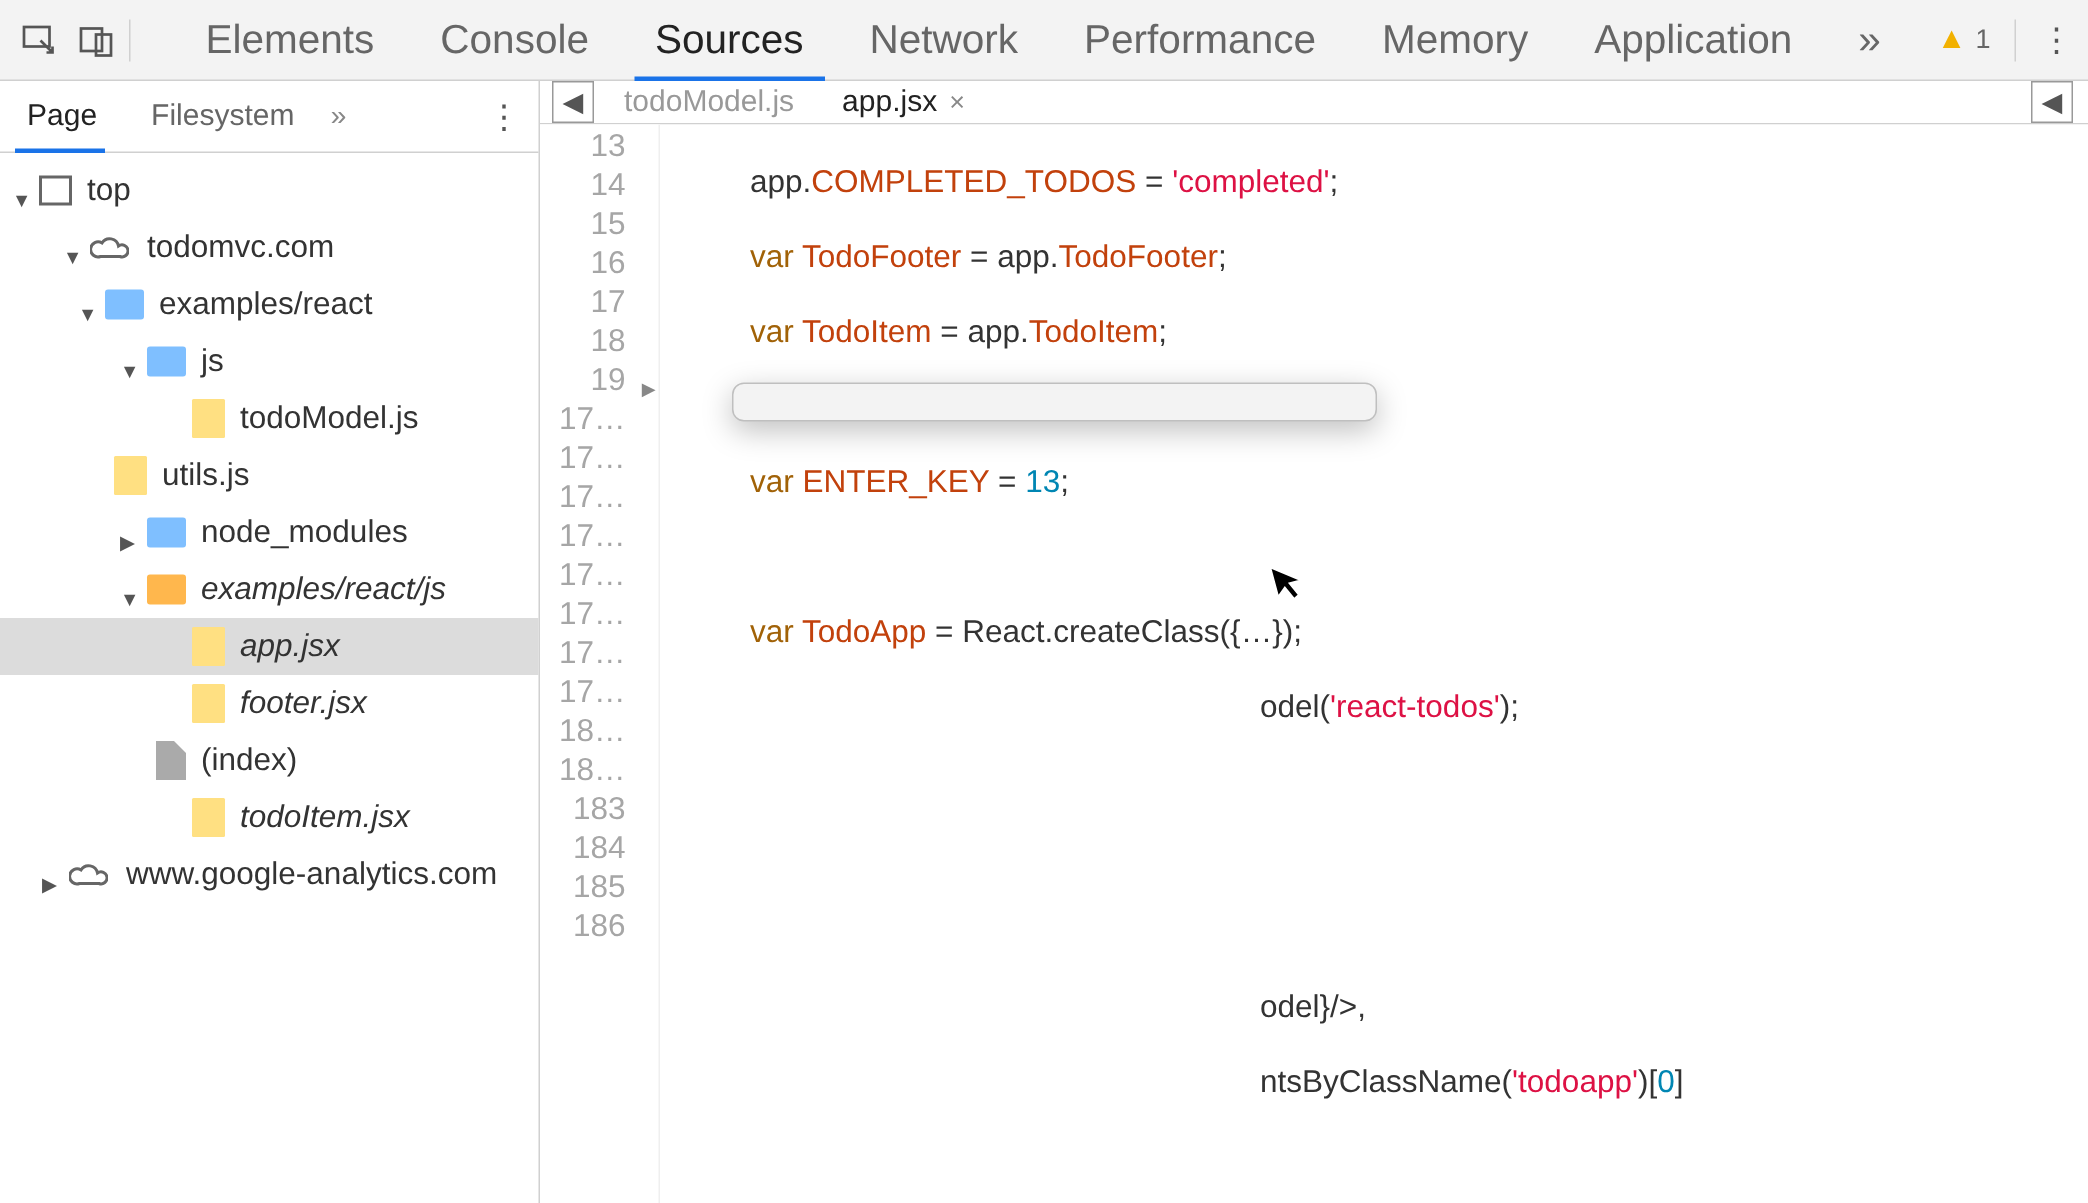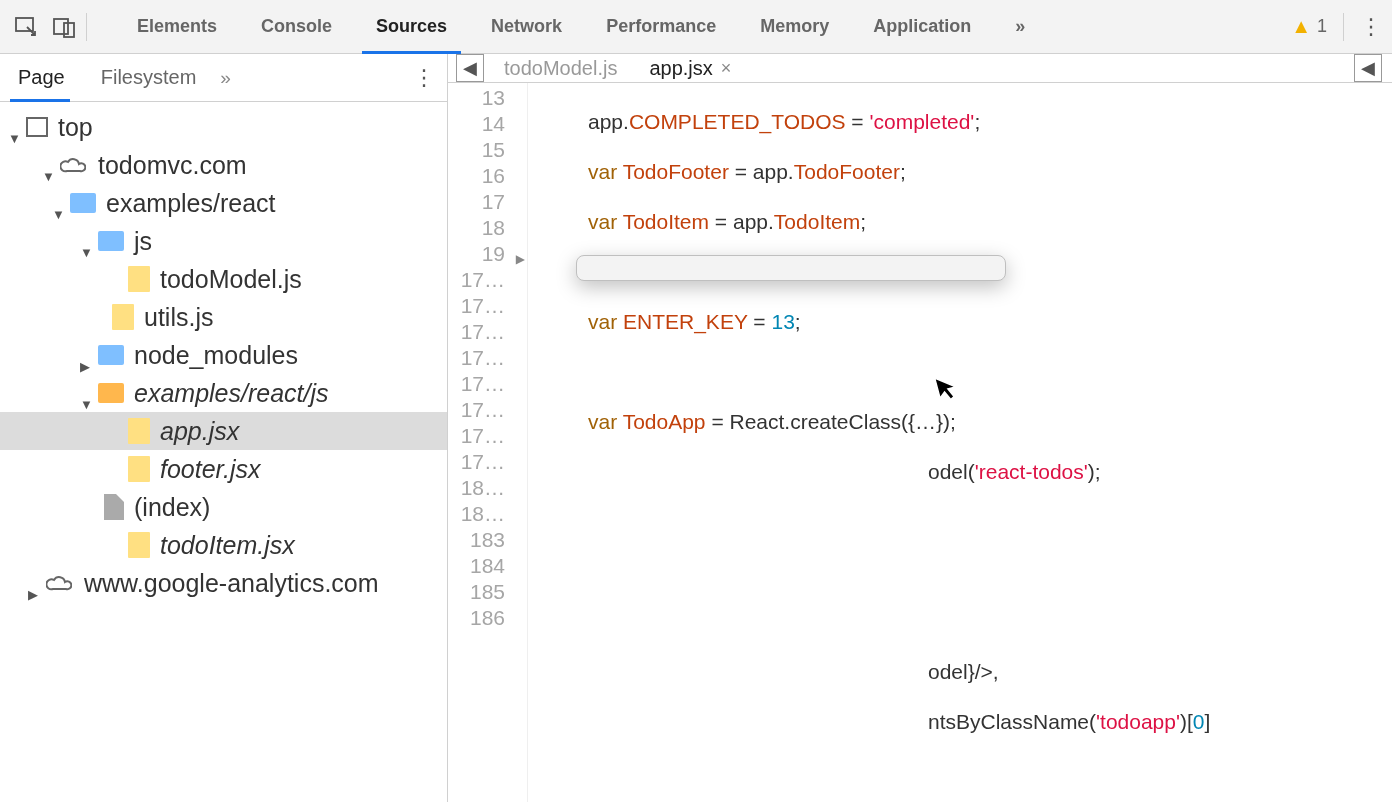--- a/index.html
+++ b/index.html
@@ -3,41 +3,41 @@
 <meta charset="utf-8">
 <style>
 * { margin: 0; padding: 0; box-sizing: border-box; font-family: -apple-system, BlinkMacSystemFont, "Segoe UI", Helvetica, Arial, sans-serif; }
 body { width: 1392px; height: 802px; background: #fff; overflow: hidden; font-size: 18px; color: #333; }
 
 
 .topbar { display: flex; align-items: center; height: 54px; border-bottom: 1px solid #d0d0d0; background: #f3f3f3; position: relative; }
 .topbar-left { display: flex; align-items: center; gap: 6px; padding-left: 10px; }
 .ico-btn { width: 32px; height: 32px; display: flex; align-items: center; justify-content: center; cursor: pointer; }
 .tabs { display: flex; align-items: stretch; margin-left: 28px; height: 100%; }
-.tab { padding: 0 22px; display: flex; align-items: center; color: #666; cursor: pointer; position: relative; font-size: 18px; font-weight: bold; }
+.tab { padding: 0 22px; display: flex; align-items: center; color: #666; cursor: pointer; position: relative; font-size: 27px; }
 .tab.active { color: #222; }
 .tab.active::after { content: ""; position: absolute; left: 8px; right: 8px; bottom: -1px; height: 3px; background: #1a73e8; }
 .topbar-right { position: absolute; right: 10px; display: flex; align-items: center; gap: 16px; }
 .warn-badge { display: flex; align-items: center; gap: 6px; color: #666; }
 .warn-triangle { color: #f2b100; font-size: 20px; }
 .vsep { width: 1px; height: 28px; background: #d0d0d0; }
 .kebab { font-size: 22px; color: #555; cursor: pointer; }
 
 
 .panels { display: flex; height: 748px; }
-.sidebar { width: 448px; border-right: 1px solid #d0d0d0; display: flex; flex-direction: column; }
+.sidebar { width: 360px; border-right: 1px solid #d0d0d0; display: flex; flex-direction: column; }
 .sidebar-header { display: flex; align-items: center; height: 48px; border-bottom: 1px solid #d0d0d0; position: relative; }
 .side-tab { padding: 0 18px; height: 100%; display: flex; align-items: center; color: #666; cursor: pointer; font-size: 20px; }
 .side-tab.active { color: #222; }
 .side-tab.active::after { content: ""; position: absolute; left: 10px; width: 60px; bottom: -1px; height: 3px; background: #1a73e8; }
 .side-more { margin-left: 6px; color: #888; font-size: 19px; }
 .side-kebab { position: absolute; right: 12px; font-size: 22px; color: #555; cursor: pointer; }
 
 
-.tree { padding-top: 6px; font-size: 25px; }
+.tree { padding-top: 6px; font-size: 21px; }
 .tree-row { display: flex; align-items: center; height: 38px; cursor: pointer; }
 .tree-row.selected { background: #dcdcdc; }
 .disclose { width: 14px; height: 14px; margin-right: 4px; display: inline-block; }
 .disclose.open::before { content: "▼"; font-size: 13px; color: #555; }
 .disclose.closed::before { content: "▶"; font-size: 13px; color: #555; }
 .file-ic { width: 22px; height: 26px; margin-right: 10px; display: inline-block; position: relative; }
 .file-ic.js { background: #ffe082; border-radius: 1px; }
 .folder-ic { width: 26px; height: 20px; margin-right: 10px; display: inline-block; border-radius: 2px; }
 .folder-ic.blue { background: #7fbfff; }
 .folder-ic.orange { background: #ffb74d; }
@@ -143,21 +143,21 @@
       </div>
       <div class="tree-row" style="padding-left:80px">
         <span class="disclose open"></span>
         <span class="folder-ic blue"></span>
         <span>js</span>
       </div>
       <div class="tree-row" style="padding-left:128px">
         <span class="file-ic js"></span>
         <span>todoModel.js</span>
       </div>
-      <div class="tree-row" style="padding-left:112px">
+      <div class="tree-row" style="padding-left:76px">
         <span class="file-ic js"></span>
         <span>utils.js</span>
       </div>
       <div class="tree-row" style="padding-left:80px">
         <span class="disclose closed"></span>
         <span class="folder-ic blue"></span>
         <span>node_modules</span>
       </div>
       <div class="tree-row" style="padding-left:80px">
         <span class="disclose open"></span>

